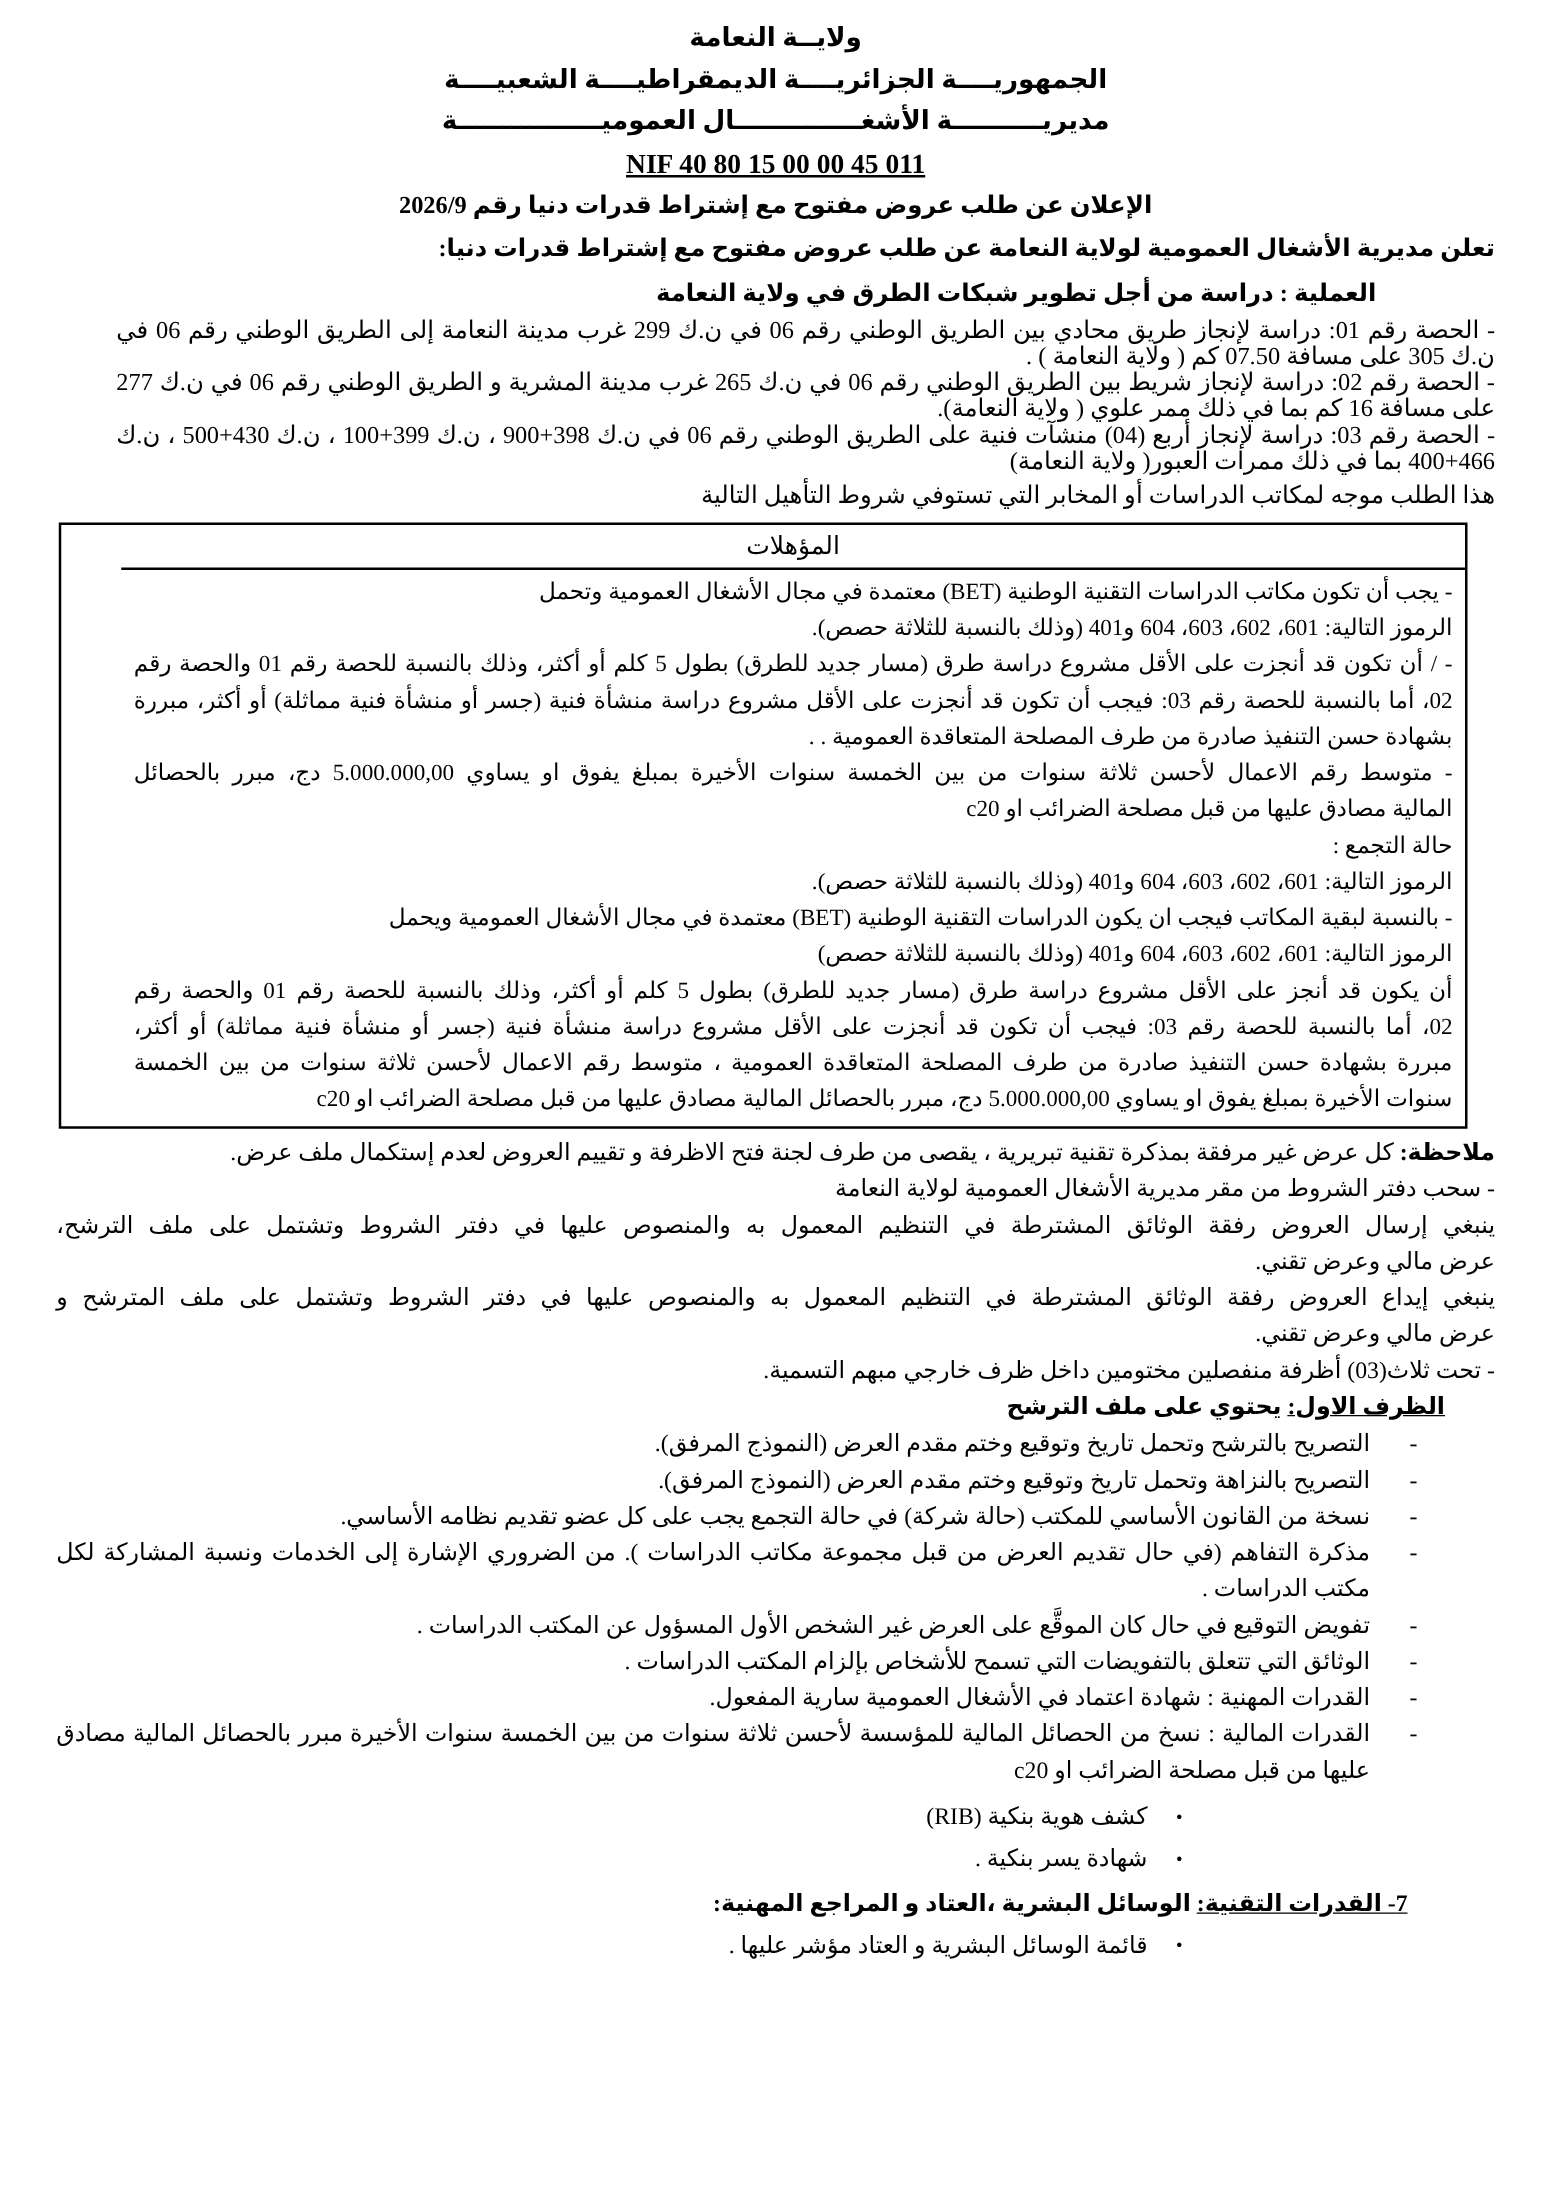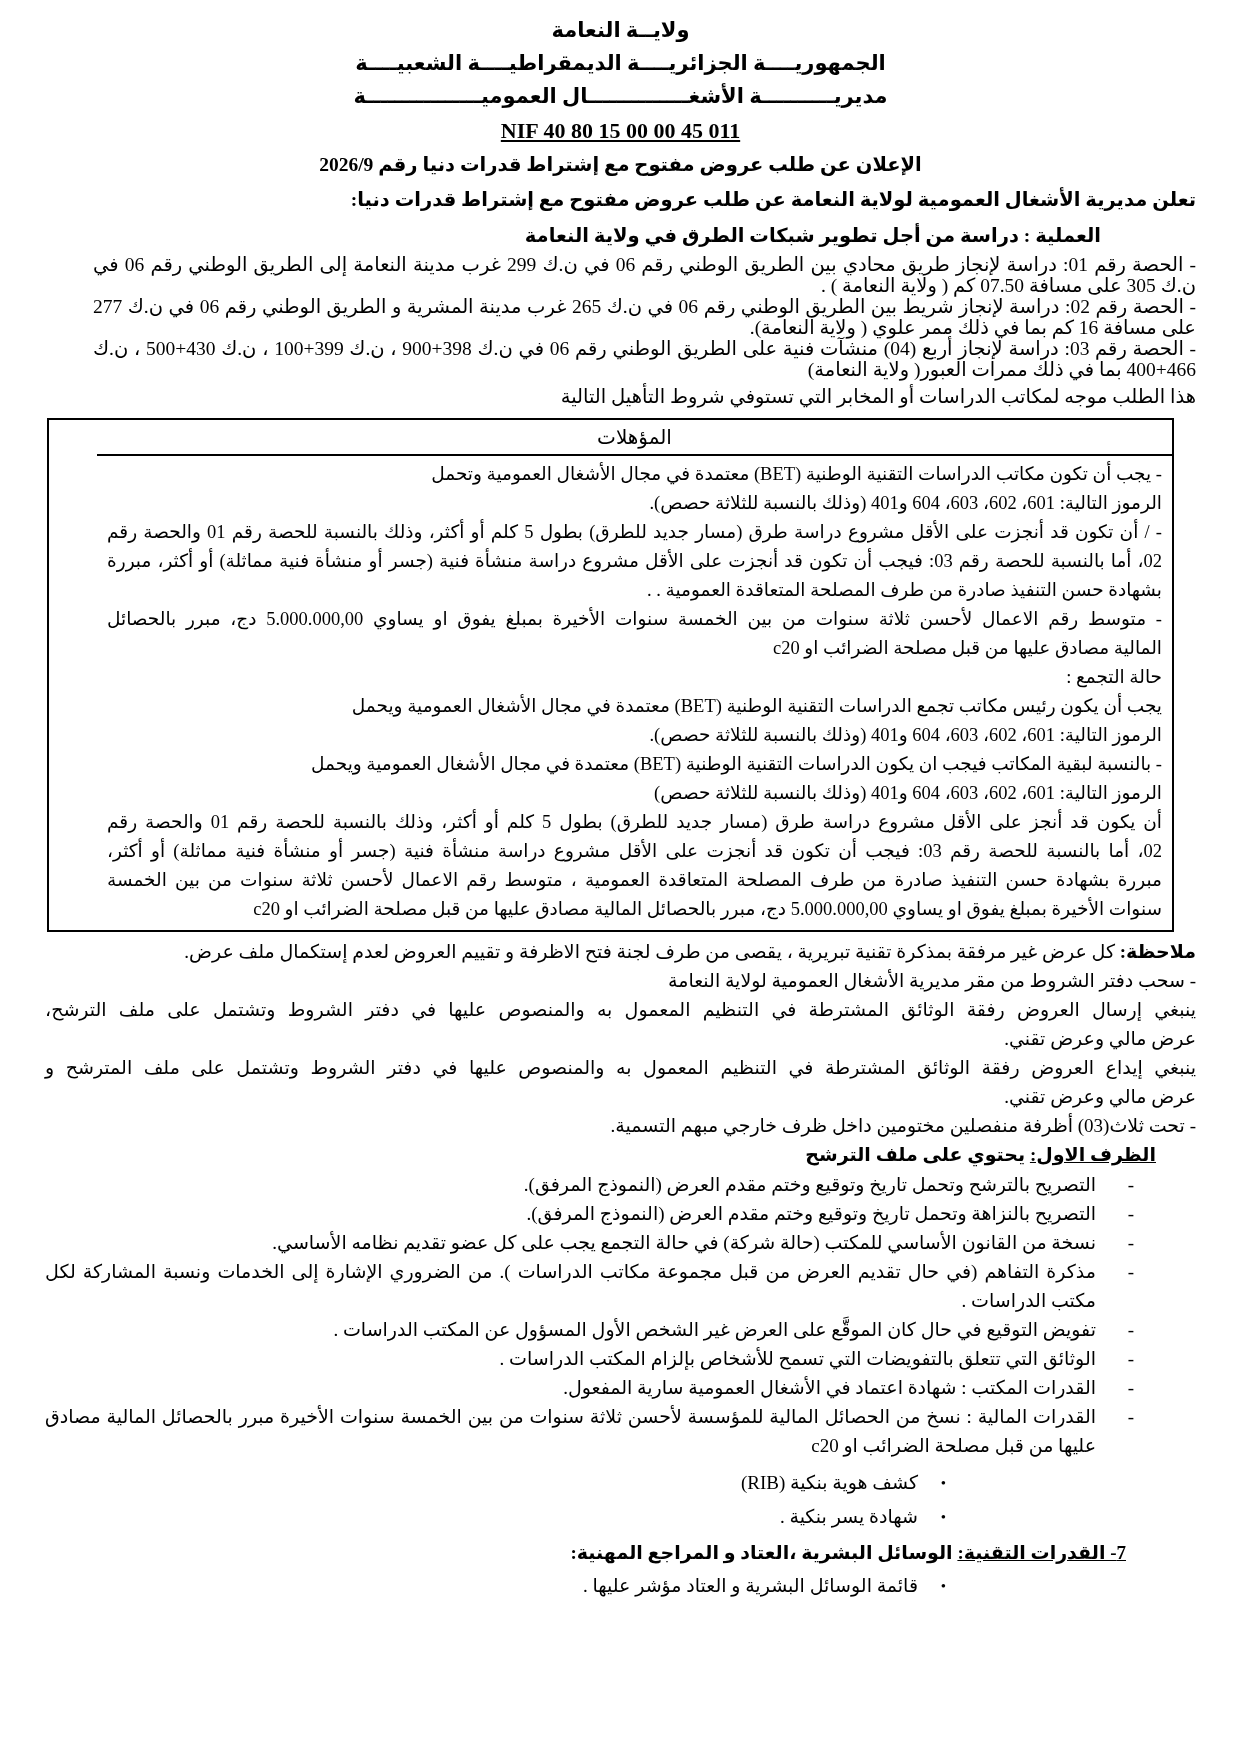--- a/index.html
+++ b/index.html
@@ -77,21 +77,20 @@
     <div class="qtable-head">المؤهلات</div>
     <div class="qtable-body">
       <div class="tl">- يجب أن تكون مكاتب الدراسات التقنية الوطنية (BET) معتمدة في مجال الأشغال العمومية وتحمل</div>
       <div class="tl">الرموز التالية: 601، 602، 603، 604 و401 (وذلك بالنسبة للثلاثة حصص).</div>
       <div class="tl jf">- / أن تكون قد أنجزت على الأقل مشروع دراسة طرق (مسار جديد للطرق) بطول 5 كلم أو أكثر، وذلك بالنسبة للحصة رقم 01 والحصة رقم</div>
       <div class="tl jf">02، أما بالنسبة للحصة رقم 03: فيجب أن تكون قد أنجزت على الأقل مشروع دراسة منشأة فنية (جسر أو منشأة فنية مماثلة) أو أكثر، مبررة</div>
       <div class="tl">بشهادة حسن التنفيذ صادرة من طرف المصلحة المتعاقدة العمومية . .</div>
       <div class="tl jf">- متوسط رقم الاعمال لأحسن ثلاثة سنوات من بين الخمسة سنوات الأخيرة بمبلغ يفوق او يساوي 5.000.000,00 دج، مبرر بالحصائل</div>
       <div class="tl">المالية مصادق عليها من قبل مصلحة الضرائب او c20</div>
       <div class="tl">حالة التجمع :</div>
-      <div class="tl">يجب أن يكون رئيس مكاتب تجمع الدراسات التقنية الوطنية (BET) معتمدة في مجال الأشغال العمومية ويحمل</div>
       <div class="tl">الرموز التالية: 601، 602، 603، 604 و401 (وذلك بالنسبة للثلاثة حصص).</div>
       <div class="tl">- بالنسبة لبقية المكاتب فيجب ان يكون الدراسات التقنية الوطنية (BET) معتمدة في مجال الأشغال العمومية ويحمل</div>
       <div class="tl">الرموز التالية: 601، 602، 603، 604 و401 (وذلك بالنسبة للثلاثة حصص)</div>
       <div class="tl jf">أن يكون قد أنجز على الأقل مشروع دراسة طرق (مسار جديد للطرق) بطول 5 كلم أو أكثر، وذلك بالنسبة للحصة رقم 01 والحصة رقم</div>
       <div class="tl jf">02، أما بالنسبة للحصة رقم 03: فيجب أن تكون قد أنجزت على الأقل مشروع دراسة منشأة فنية (جسر أو منشأة فنية مماثلة) أو أكثر،</div>
       <div class="tl jf">مبررة بشهادة حسن التنفيذ صادرة من طرف المصلحة المتعاقدة العمومية ، متوسط رقم الاعمال لأحسن ثلاثة سنوات من بين الخمسة</div>
       <div class="tl">سنوات الأخيرة بمبلغ يفوق او يساوي 5.000.000,00 دج، مبرر بالحصائل المالية مصادق عليها من قبل مصلحة الضرائب او c20</div>
     </div>
   </div>
 
@@ -130,21 +129,21 @@
     <div class="ditem">
       <span class="dmark">-</span>
       <span class="dtext">تفويض التوقيع في حال كان الموقَّع على العرض غير الشخص الأول المسؤول عن المكتب الدراسات .</span>
     </div>
     <div class="ditem">
       <span class="dmark">-</span>
       <span class="dtext">الوثائق التي تتعلق بالتفويضات التي تسمح للأشخاص بإلزام المكتب الدراسات .</span>
     </div>
     <div class="ditem">
       <span class="dmark">-</span>
-      <span class="dtext">القدرات المكتب : شهادة اعتماد في الأشغال العمومية سارية المفعول.</span>
+      <span class="dtext">القدرات المهنية : شهادة اعتماد في الأشغال العمومية سارية المفعول.</span>
     </div>
     <div class="ditem">
       <span class="dmark">-</span>
       <span class="dtext">القدرات المالية : نسخ من الحصائل المالية للمؤسسة لأحسن ثلاثة سنوات من بين الخمسة سنوات الأخيرة مبرر بالحصائل المالية مصادق عليها من قبل مصلحة الضرائب او c20</span>
     </div>
   </div>
 
   <div class="blist">
     <div class="bitem">
       <span class="bmark">•</span>

